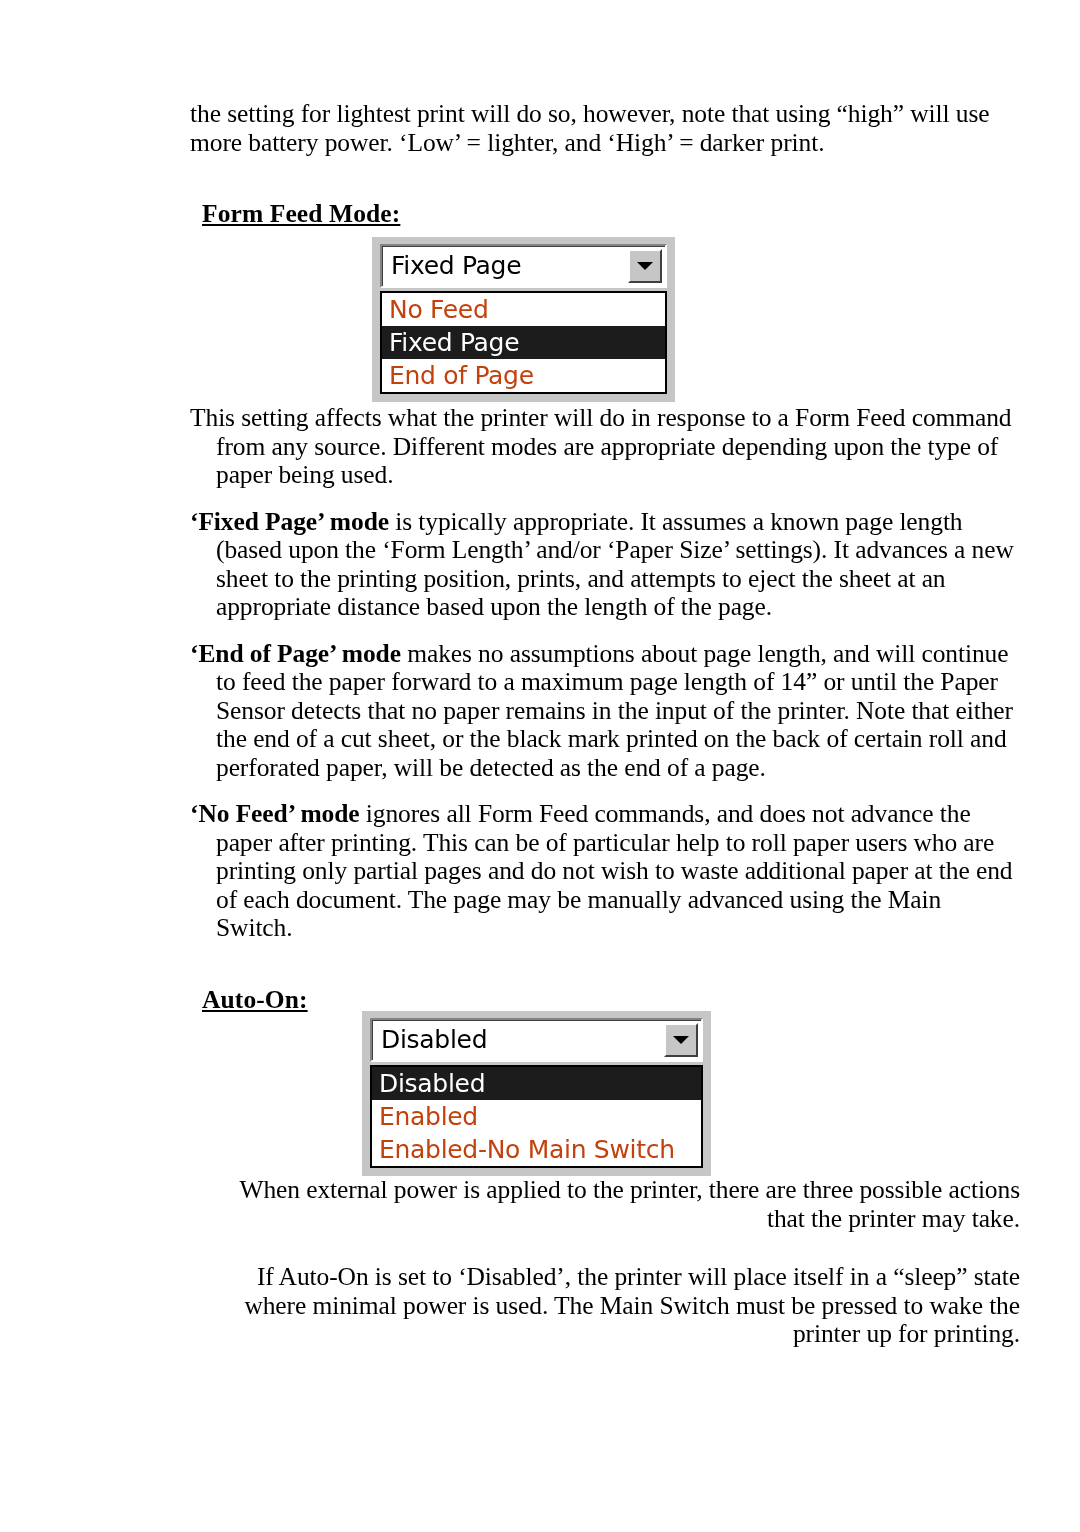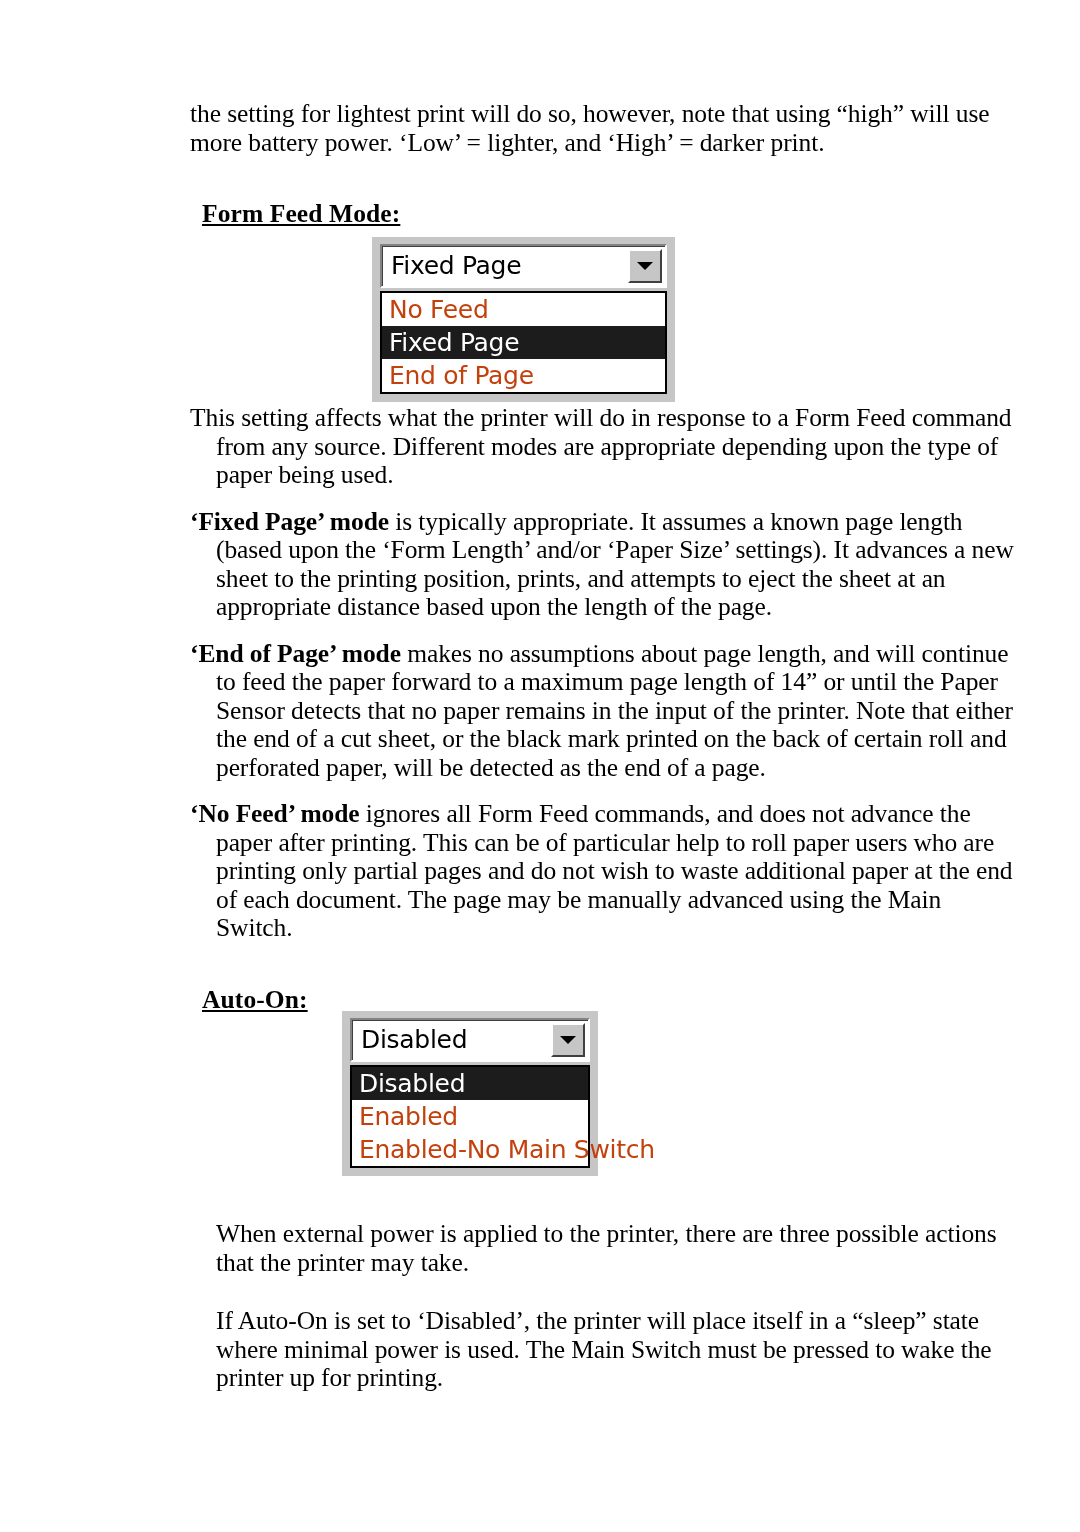--- a/index.html
+++ b/index.html
@@ -130,21 +130,21 @@
     color: #c2410c;
     background: #ffffff;
   }
   .combo-list-item.selected {
     background: #1c1c1c;
     color: #ffffff;
   }
 
   
   #combo-form-feed { left: 372px; top: 237px; width: 303px; }
-  #combo-auto-on   { left: 342px; top: 1011px; width: 256px; }
+  #combo-auto-on   { left: 362px; top: 1011px; width: 349px; }
 
   
   .footer {
     position: absolute;
     left: 0;
     top: 1529px;
     width: 1080px;
     text-align: center;
     font-size: 25.5px;
     line-height: 30px;
@@ -204,21 +204,21 @@
       <span class="combo-value">Disabled</span>
       <span class="combo-arrow-btn"></span>
     </div>
     <div class="combo-list">
       <div class="combo-list-item selected">Disabled</div>
       <div class="combo-list-item">Enabled</div>
       <div class="combo-list-item">Enabled-No Main Switch</div>
     </div>
   </div>
 
-  <div class="body-col" style="top:1220px;">
+  <div class="body-col" style="top:1176px;text-align:right;">
 
     <p class="para" style="padding-left:26px;text-indent:0;">When external power is applied to the printer, there are three possible actions that the printer may take.</p>
 
     <p class="spacer-md"></p>
 
     <p class="para" style="padding-left:26px;text-indent:0;">If Auto-On is set to ‘Disabled’, the printer will place itself in a “sleep” state where minimal power is used.  The Main Switch must be pressed to wake the printer up for printing.</p>
 
   </div>
 
   <div class="footer">

